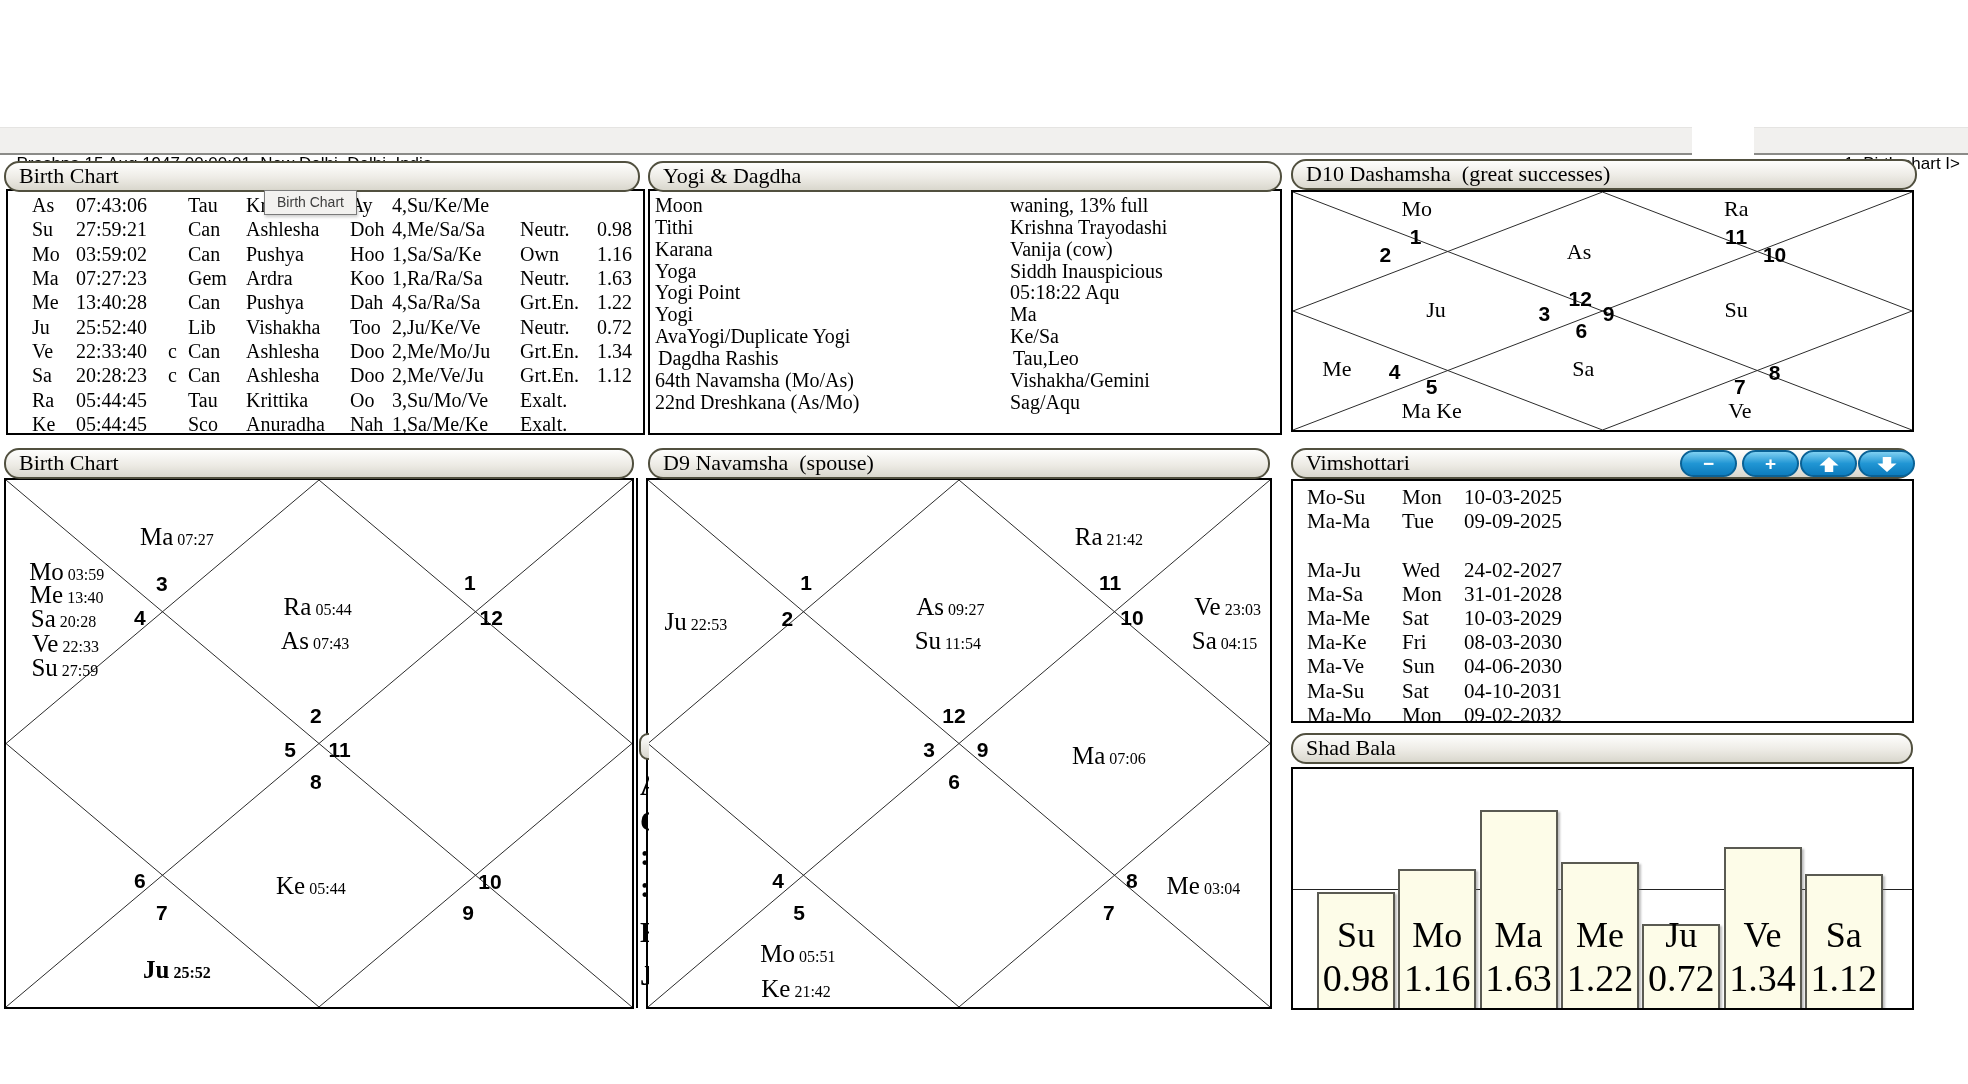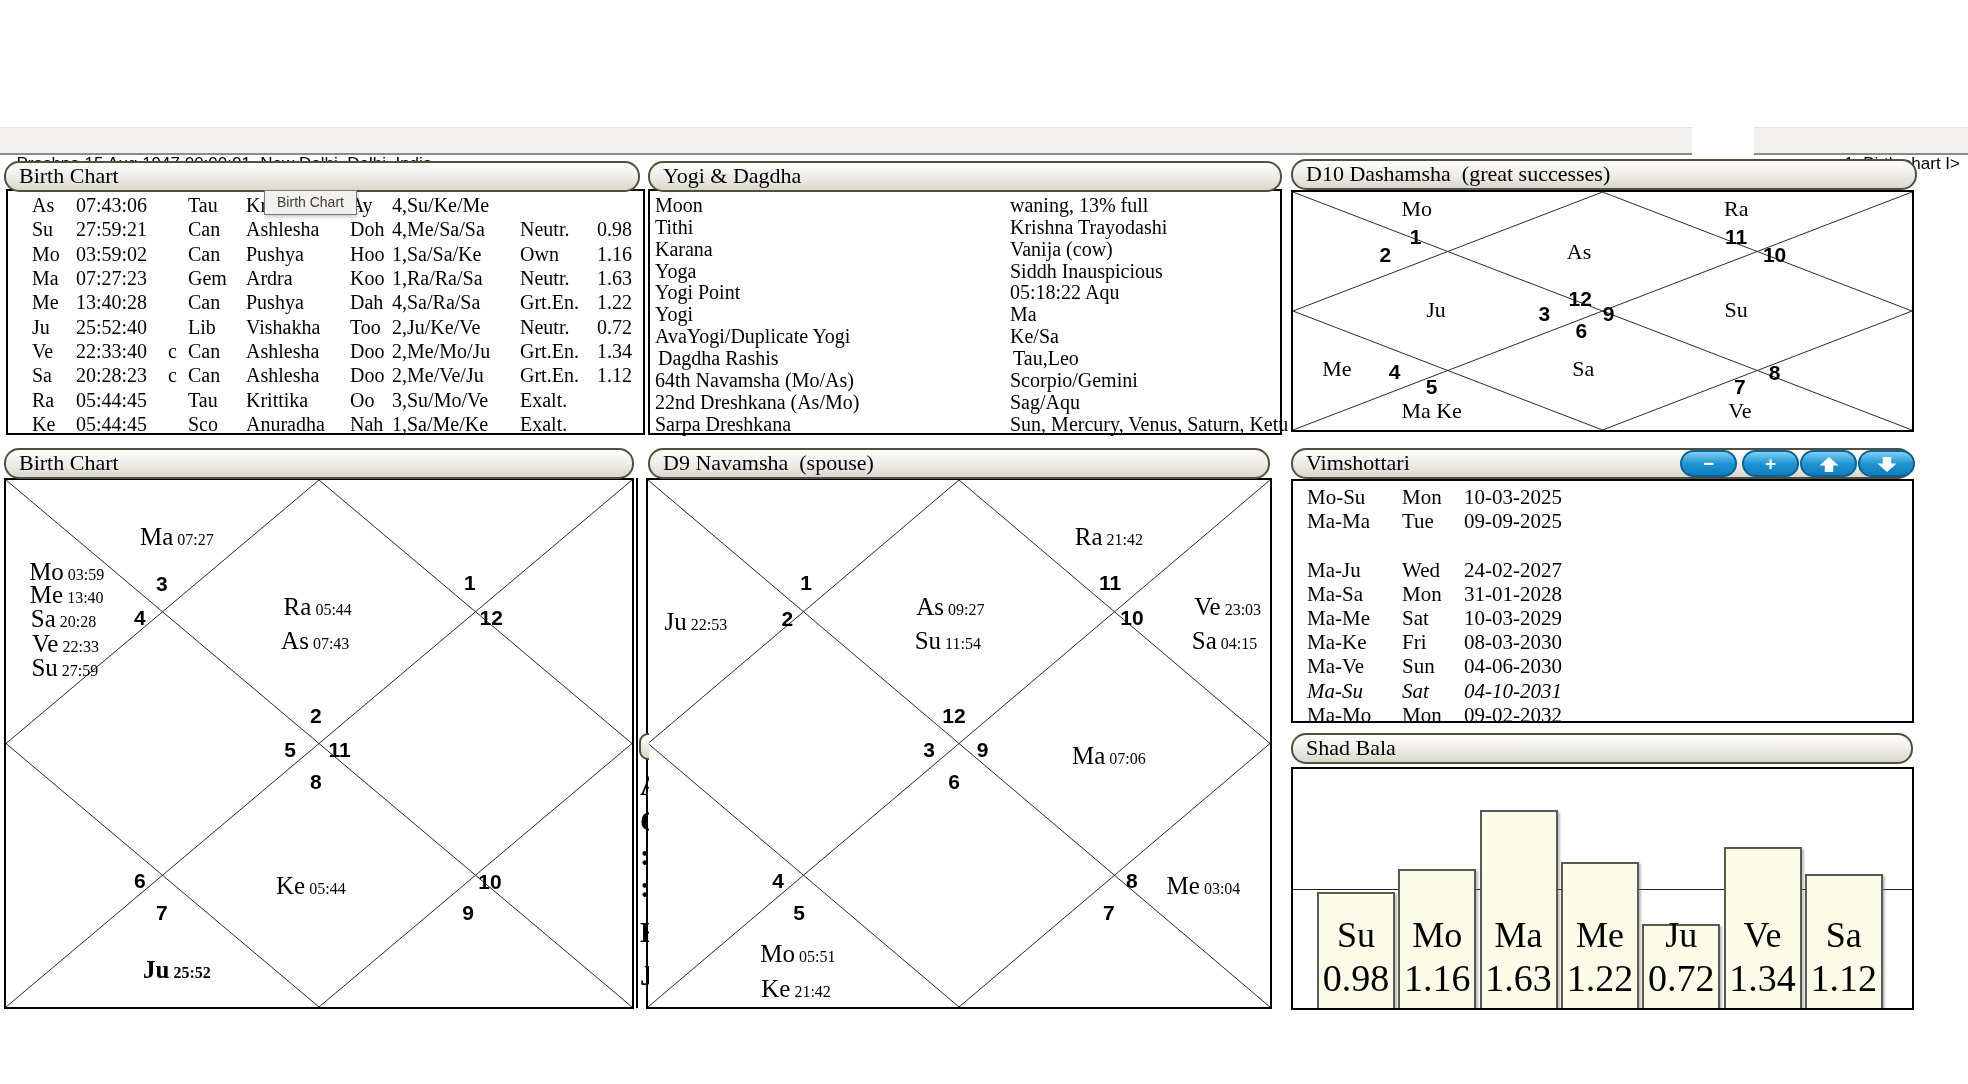--- a/index.html
+++ b/index.html
@@ -262,29 +262,25 @@
       <div class="yg-row" style="top: 134.1px;">
         <span>AvaYogi/Duplicate Yogi</span>
         <span>Ke/Sa</span>
       </div>
       <div class="yg-row" style="top: 155.95px; padding-left: 8px;">
         <span>Dagdha Rashis</span>
         <span>Tau,Leo</span>
       </div>
       <div class="yg-row" style="top: 177.8px;">
         <span>64th Navamsha (Mo/As)</span>
-        <span>Scorpio/Gemini</span>
+        <span>Vishakha/Gemini</span>
       </div>
       <div class="yg-row" style="top: 199.65px;">
         <span>22nd Dreshkana (As/Mo)</span>
         <span>Sag/Aqu</span>
-      </div>
-      <div class="yg-row" style="top: 221.5px;">
-        <span>Sarpa Dreshkana</span>
-        <span>Sun, Mercury, Venus, Saturn, Ketu</span>
       </div>
     </div>
 </div>
 
 <div class="titlebar" style="left:4px;top:448px;width:630px">Birth Chart</div>
 <div class="box" id="chart-birth" style="left:4px;top:478px;width:630px;height:531px">
   <svg class="chart-svg" viewBox="0 0 1000 1000" preserveAspectRatio="none">
     <line x1="0" y1="0" x2="1000" y2="1000"></line>
       <line x1="1000" y1="0" x2="0" y2="1000"></line>
     <line x1="500" y1="0" x2="1000" y2="500"></line>
@@ -404,21 +400,21 @@
       <div class="vm-row" style="top: 149.2px;">
         <span>Ma-Ke</span>
         <span>Fri</span>
         <span>08-03-2030</span>
       </div>
       <div class="vm-row" style="top: 173.4px;">
         <span>Ma-Ve</span>
         <span>Sun</span>
         <span>04-06-2030</span>
       </div>
-      <div class="vm-row" style="top: 197.6px; font-style: italic;">
+      <div class="vm-row" style="top: 197.6px;">
         <span>Ma-Su</span>
         <span>Sat</span>
         <span>04-10-2031</span>
       </div>
       <div class="vm-row" style="top: 221.8px;">
         <span>Ma-Mo</span>
         <span>Mon</span>
         <span>09-02-2032</span>
       </div>
     </div>

